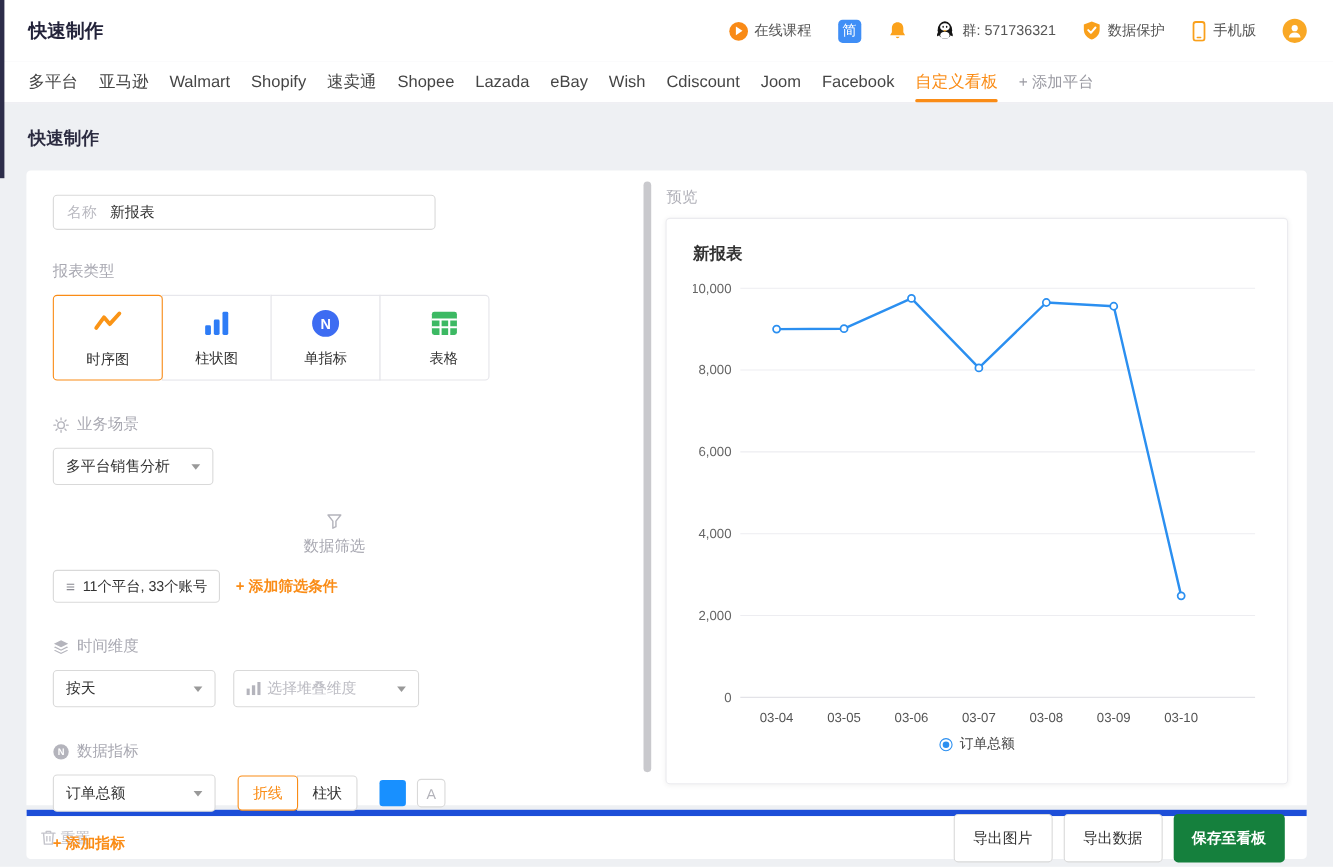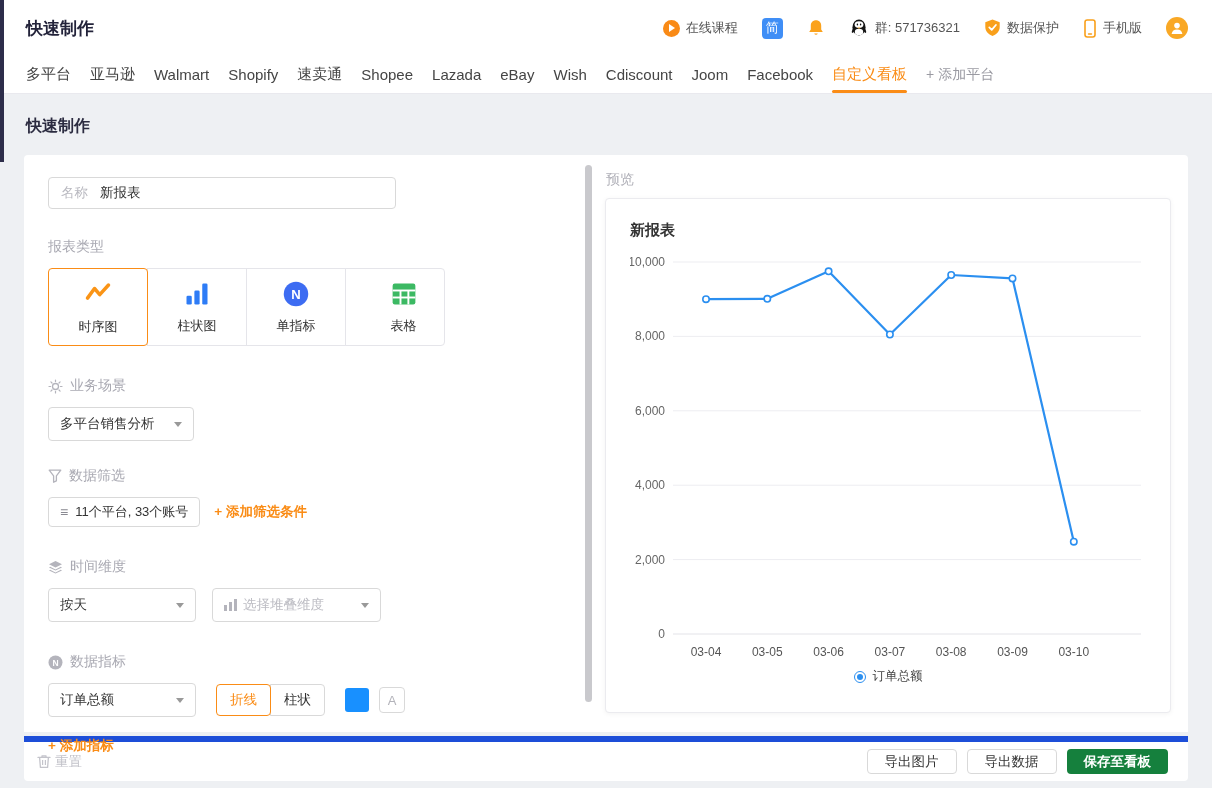--- a/index.html
+++ b/index.html
@@ -78,21 +78,21 @@
   .chart-svg { width:100%; height:418px; display:block; }
   .legend { display:flex; align-items:center; justify-content:center; gap:7px; margin-top:2px; cursor:pointer; }
   .legend-dot { width:12px; height:12px; border-radius:50%; border:1.5px solid #2b8ff0; display:flex; align-items:center; justify-content:center; }
   .legend-dot::after { content:""; width:6px; height:6px; border-radius:50%; background:#2b8ff0; }
   .legend-text { font-size:12.5px; color:#444; }
 
   
   .footer { margin:4px 24px; height:45px; background:#fff; border-top:6px solid #1d4ed8; border-radius:0 0 4px 4px; display:flex; align-items:center; justify-content:space-between; padding:0 20px 0 13px; }
   .reset { display:flex; align-items:center; gap:4px; color:#c2c2c9; font-size:13.5px; cursor:pointer; }
   .footer-btns { display:flex; gap:10px; }
-  .btn { height:25px; border-radius:4px; font-size:13.5px; padding:0 17px; cursor:pointer; font-family:inherit; display:flex; align-items:center; }
+  .btn { height:44px; border-radius:4px; font-size:13.5px; padding:0 17px; cursor:pointer; font-family:inherit; display:flex; align-items:center; }
   .btn.ghost { background:#fff; border:1px solid #d9d9d9; color:#333; }
   .btn.primary { border:none; color:#fff; font-weight:bold; }
 </style>
 </head>
 <body>
 
 <div class="left-sliver"></div>
 
 <header class="topbar">
   <div class="topbar-title">快速制作</div>
@@ -231,21 +231,21 @@
             <line x1="11" y1="4" x2="12.1" y2="2.9"></line>
           </g>
         </svg>
       <span>业务场景</span>
     </div>
     <div class="dropdown" style="width:146px;">
       <span>多平台销售分析</span>
       <span class="caret"></span>
     </div>
 
-    <div class="section-label" style="">
+    <div class="section-label" style="flex-direction:column;">
       <svg width="14" height="14" viewBox="0 0 14 14">
           <path d="M1.2 1.2h11.6L8.4 6.8v5L5.6 13.2V6.8z" fill="none" stroke="#b4b4bc" stroke-width="1.3" stroke-linejoin="round"></path>
         </svg>
       <span>数据筛选</span>
     </div>
     <div class="row">
       <span class="filter-btn">
         <span class="hamburger">≡</span>
         <span>11个平台, 33个账号</span>
       </span>

